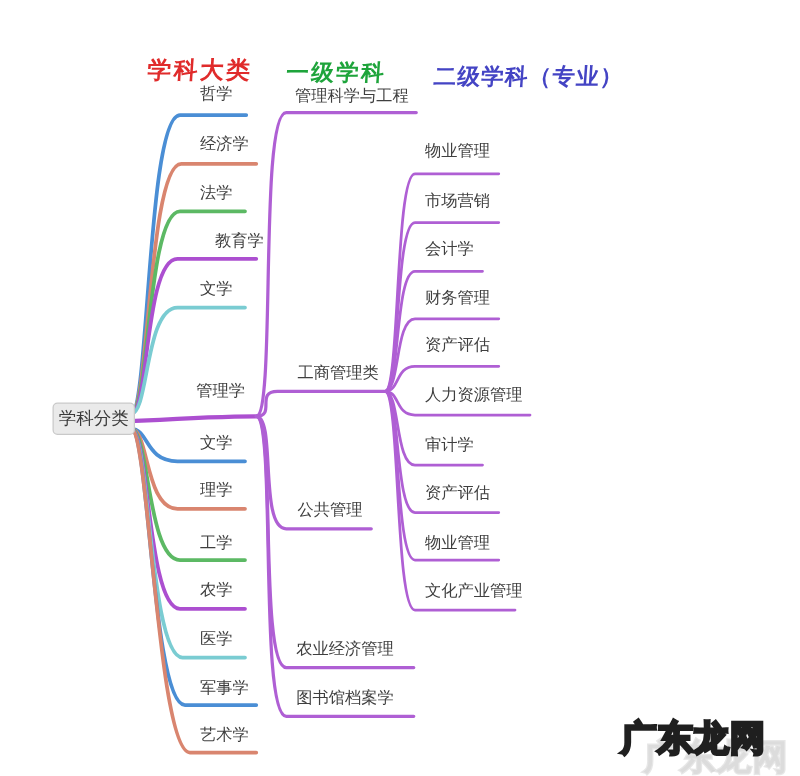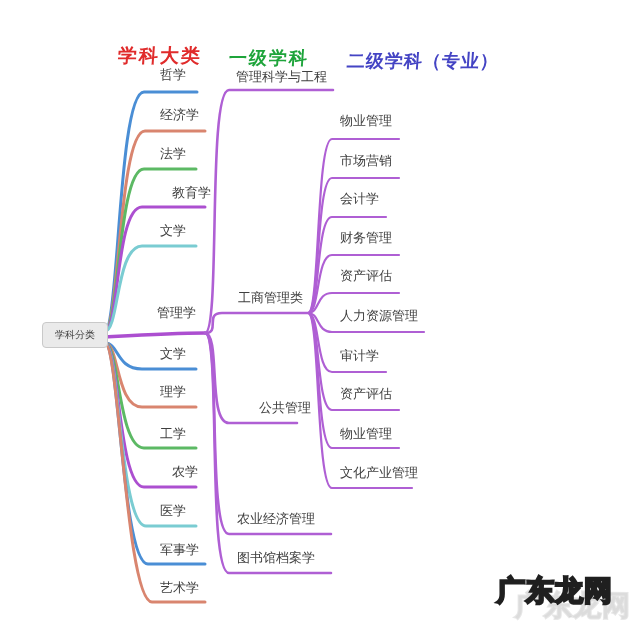--- a/index.html
+++ b/index.html
@@ -15,21 +15,21 @@
     letter-spacing:2px;transform:skewX(-4deg);
   }
   .node-label{
     position:absolute;font-size:13px;color:#3f3f3f;white-space:nowrap;
     line-height:16px;
   }
   .root-node{
     position:absolute;left:42px;top:322px;width:64px;height:24px;
     background:#eaeaea;border:1px solid #c9c9c9;border-radius:4px;
     display:flex;align-items:center;justify-content:center;
-    font-size:10px;color:#3b3b3b;white-space:nowrap;
+    font-size:14px;color:#3b3b3b;white-space:nowrap;
   }
   .watermark-main{
     position:absolute;left:497px;top:572px;font-size:28px;font-weight:bold;
     color:#ffffff;white-space:nowrap;letter-spacing:1px;
     -webkit-text-stroke:2.4px #1f1f1f;
     text-shadow:0 0 1px #1f1f1f;
   }
   .watermark-ghost{
     position:absolute;left:515px;top:587px;font-size:28px;font-weight:bold;
     color:rgba(180,180,180,0.18);white-space:nowrap;letter-spacing:1px;
@@ -81,27 +81,27 @@
   <div id="labels">
       <div class="node-label" style="left: 160px; top: 67px;">哲学</div>
       <div class="node-label" style="left: 160px; top: 107px;">经济学</div>
       <div class="node-label" style="left: 160px; top: 146px;">法学</div>
       <div class="node-label" style="left: 172px; top: 185px;">教育学</div>
       <div class="node-label" style="left: 160px; top: 223px;">文学</div>
       <div class="node-label" style="left: 157px; top: 305px;">管理学</div>
       <div class="node-label" style="left: 160px; top: 346px;">文学</div>
       <div class="node-label" style="left: 160px; top: 384px;">理学</div>
       <div class="node-label" style="left: 160px; top: 426px;">工学</div>
-      <div class="node-label" style="left: 160px; top: 464px; margin-left: 12px;">农学</div>
+      <div class="node-label" style="left: 160px; top: 464px;">农学</div>
       <div class="node-label" style="left: 160px; top: 503px; text-align: right;">医学</div>
       <div class="node-label" style="left: 160px; top: 542px;">军事学</div>
       <div class="node-label" style="left: 160px; top: 580px;">艺术学</div>
       <div class="node-label" style="left: 236px; top: 69px;">管理科学与工程</div>
       <div class="node-label" style="left: 238px; top: 290px;">工商管理类</div>
-      <div class="node-label" style="left: 238px; top: 400px; margin-left: 21px;">公共管理</div>
+      <div class="node-label" style="left: 238px; top: 400px;">公共管理</div>
       <div class="node-label" style="left: 237px; top: 511px;">农业经济管理</div>
       <div class="node-label" style="left: 237px; top: 550px;">图书馆档案学</div>
       <div class="node-label" style="left: 340px; top: 113px;">物业管理</div>
       <div class="node-label" style="left: 340px; top: 153px; text-align: center;">市场营销</div>
       <div class="node-label" style="left: 340px; top: 191px;">会计学</div>
       <div class="node-label" style="left: 340px; top: 230px;">财务管理</div>
       <div class="node-label" style="left: 340px; top: 268px;">资产评估</div>
       <div class="node-label" style="left: 340px; top: 308px;">人力资源管理</div>
       <div class="node-label" style="left: 340px; top: 348px;">审计学</div>
       <div class="node-label" style="left: 340px; top: 387px; font-family: Liberation Mono, monospace;">资产评估</div>

